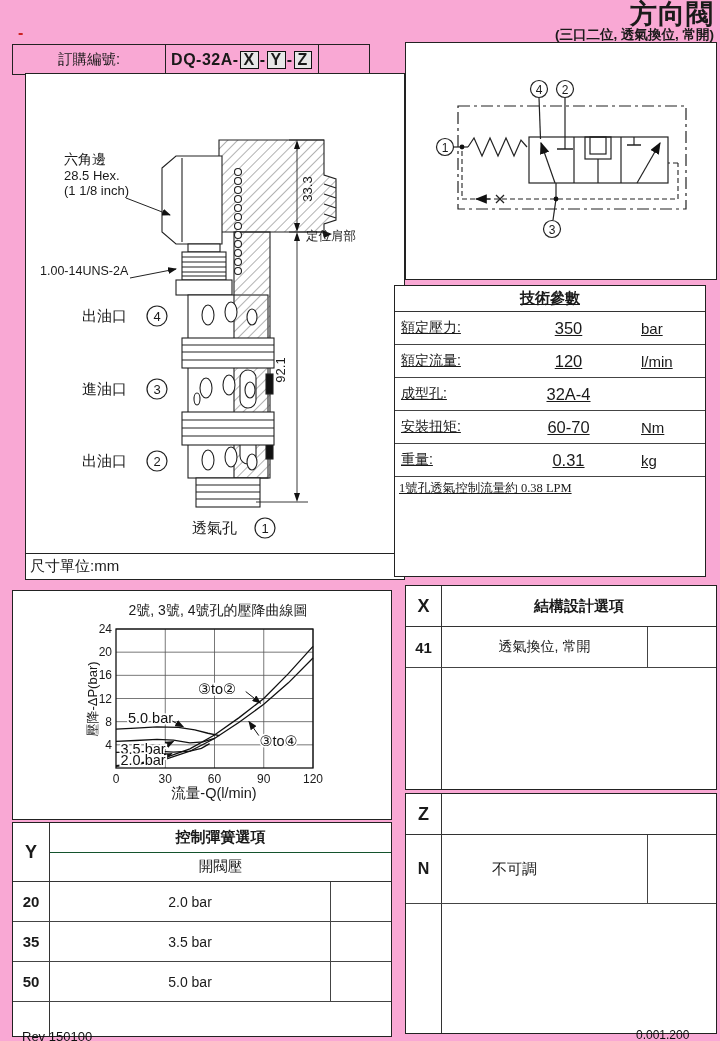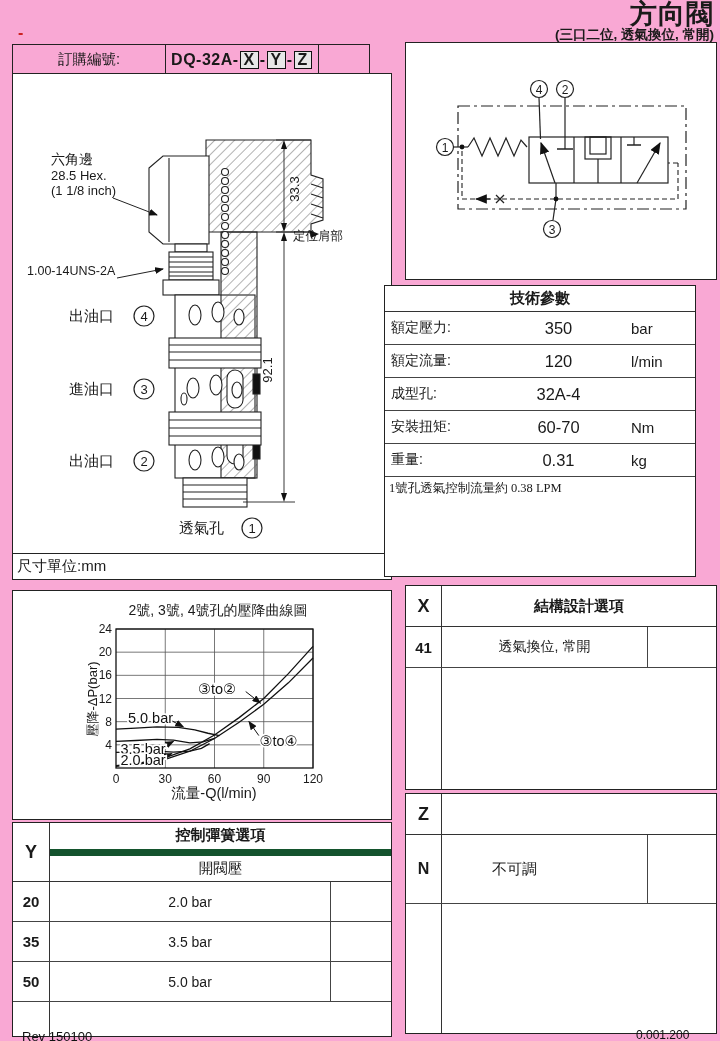--- a/index.html
+++ b/index.html
@@ -11,26 +11,26 @@
   .red-mark{left:18px;top:24px;font-size:16px;font-weight:700;color:#cc2222;}
   
   .order-box{left:12px;top:44px;width:356px;height:29px;border:1.6px solid #222;display:flex;align-items:stretch;}
   .order-label{width:152px;display:flex;align-items:center;justify-content:center;font-size:14.5px;}
   .order-code{flex:1;border-left:1.3px solid #222;display:flex;align-items:center;justify-content:center;
               font-size:16px;font-weight:700;letter-spacing:.5px;}
   .order-empty{width:50px;border-left:1.3px solid #222;}
   .code-letter{display:inline-block;border:1.7px solid #111;background:#e7e7e7;padding:0 3px;line-height:16px;margin:0 1px;}
   
   .frame{border:1.6px solid #222;background:#fff;}
-  .drawing-box{left:12px;top:73px;width:378px;height:505px;}
+  .drawing-box{left:25px;top:73px;width:378px;height:505px;}
   .units-strip{position:absolute;left:0;right:0;bottom:0;height:25px;border-top:1.2px solid #222;
                font-size:15px;display:flex;align-items:center;padding-left:4px;}
   .schematic-box{left:405px;top:42px;width:310px;height:236px;}
   
-  .tech-box{left:384px;top:285px;width:310px;height:290px;}
+  .tech-box{left:394px;top:285px;width:310px;height:290px;text-decoration:underline;}
   .tech-title{height:25px;display:flex;align-items:center;justify-content:center;
               font-weight:700;font-size:15px;border-bottom:1.4px solid #333;}
   .trow{height:32px;display:flex;align-items:center;border-bottom:1.2px solid #444;justify-content:flex-end;}
   .trow .tl{width:95px;padding-left:6px;font-size:14px;}
   .trow .tv{flex:1;text-align:center;font-size:16.5px;}
   .trow .tu{width:64px;font-size:15px;}
   .tech-note{height:22px;display:flex;align-items:center;padding-left:4px;font-size:12.5px;
              font-family:"Liberation Serif","DejaVu Serif",serif;}
   
   .chart-box{left:12px;top:590px;width:378px;height:228px;}
@@ -47,21 +47,21 @@
   .opt-fill .col{width:35px;border-right:1.4px solid #333;}
   .x-box{left:405px;top:585px;width:310px;height:203px;display:flex;flex-direction:column;}
   .z-box{left:405px;top:793px;width:310px;height:239px;display:flex;flex-direction:column;}
   
   .y-box{left:12px;top:822px;width:378px;height:213px;display:flex;flex-direction:column;}
   .y-head{height:58px;display:flex;align-items:stretch;border-bottom:1.3px solid #333;}
   .y-code{width:36px;display:flex;align-items:center;justify-content:center;font-weight:700;font-size:18px;
           border-right:1.3px solid #333;}
   .y-head-right{flex:1;display:flex;flex-direction:column;}
   .y-title{height:29px;display:flex;align-items:center;justify-content:center;font-weight:700;font-size:15px;
-           border-bottom:7px solid #14532d;}
+           border-bottom:1px solid #14532d;}
   .y-sub{height:29px;display:flex;align-items:center;justify-content:center;font-size:14.5px;}
   .y-row{height:39px;display:flex;align-items:stretch;border-bottom:1.3px solid #444;}
   .y-row .rc{width:36px;display:flex;align-items:center;justify-content:center;font-weight:700;font-size:15px;
              border-right:1.3px solid #333;}
   .y-row .rd{flex:1;display:flex;align-items:center;justify-content:center;font-size:14px;}
   .y-row .re{width:60px;border-left:1px solid #444;}
   .y-bottom{flex:1;display:flex;}
   .y-bottom .col{width:36px;border-right:1.3px solid #333;}
   .footer{font-size:13px;color:#111;}
   svg text{font-family:"Liberation Sans","DejaVu Sans",sans-serif;}

